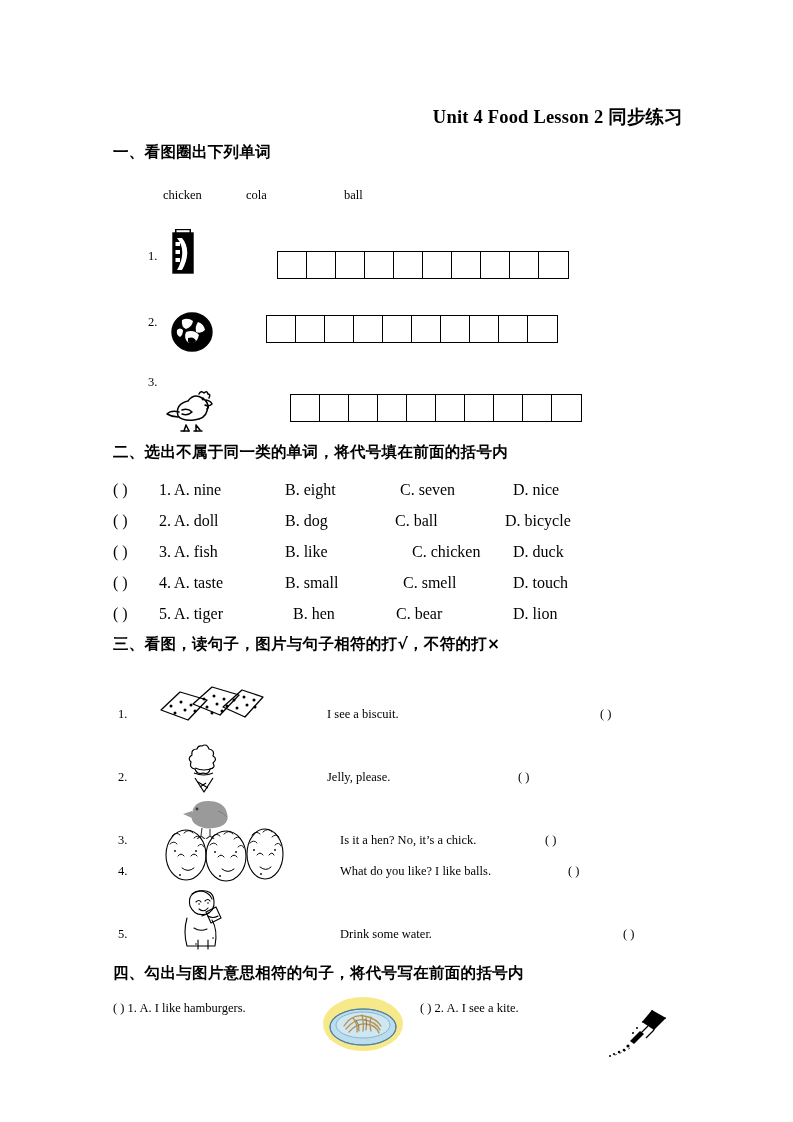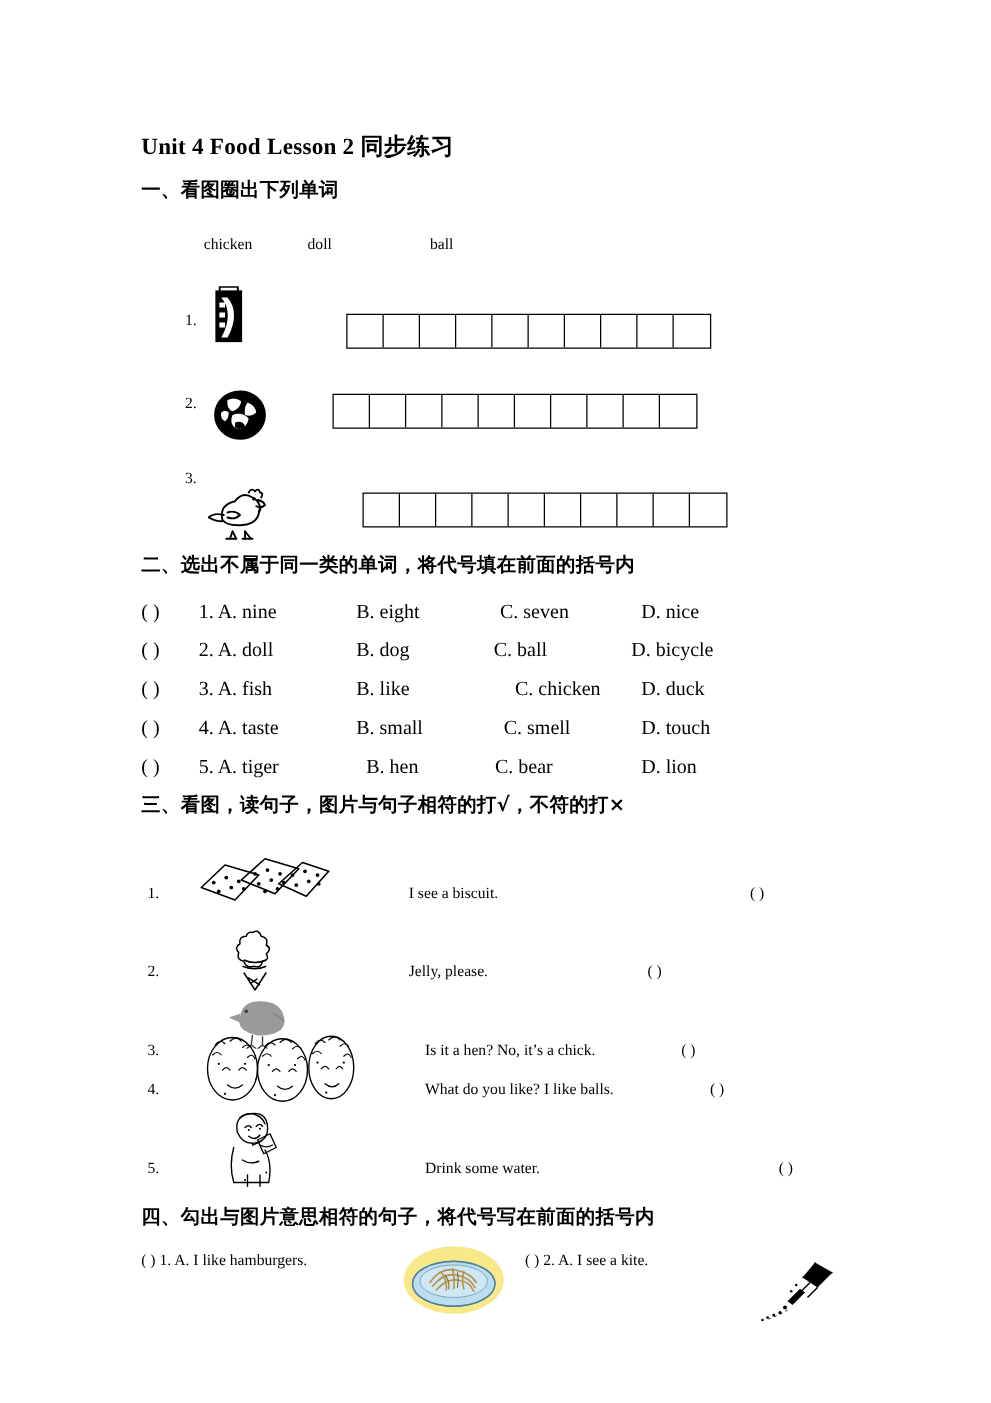--- a/index.html
+++ b/index.html
@@ -20,21 +20,21 @@
     left: 0; top: 0;
     width: 793px;
     height: 1122px;
   }
   
   .doc-title {
     position: absolute;
     left: 113px;
     top: 104px;
     width: 570px;
-    text-align: left;
+    text-align: right;
     font-family: "Liberation Serif", serif;
     font-weight: bold;
     font-size: 18.5px;
     letter-spacing: 0.2px;
   }
   
   .sec-head {
     position: absolute;
     left: 113px;
     font-family: "DejaVu Sans", sans-serif;
@@ -103,21 +103,21 @@
 </head>
 <body>
 
 <div class="page">
 
   <div class="doc-title">Unit 4 Food Lesson 2 同步练习</div>
 
   <div class="sec-head" style="top:142px;">一、看图圈出下列单词</div>
 
   <div class="wordbank-item" style="left:163px; top:188px;">chicken</div>
-  <div class="wordbank-item" style="left:246px; top:188px;">doll</div>
+  <div class="wordbank-item" style="left:246px; top:188px;">cola</div>
   <div class="wordbank-item" style="left:344px; top:188px;">ball</div>
 
   <div class="itemnum" style="left:148px; top:249px;">1.</div>
   <div class="pic" style="left:170px; top:228px;">
     <svg width="26" height="48" viewBox="0 0 26 48">
       <rect x="3" y="5" width="20" height="40" fill="#000"></rect>
       <rect x="5" y="1" width="16" height="5" fill="#000"></rect>
       <rect x="6.5" y="2.2" width="13" height="2.6" fill="#fff"></rect>
       <path d="M7 10 C 14 18, 14 30, 7 42 L 12 42 C 19 30, 19 18, 12 10 Z" fill="#fff"></path>
       <rect x="5.5" y="14" width="4.5" height="4" fill="#fff"></rect>

